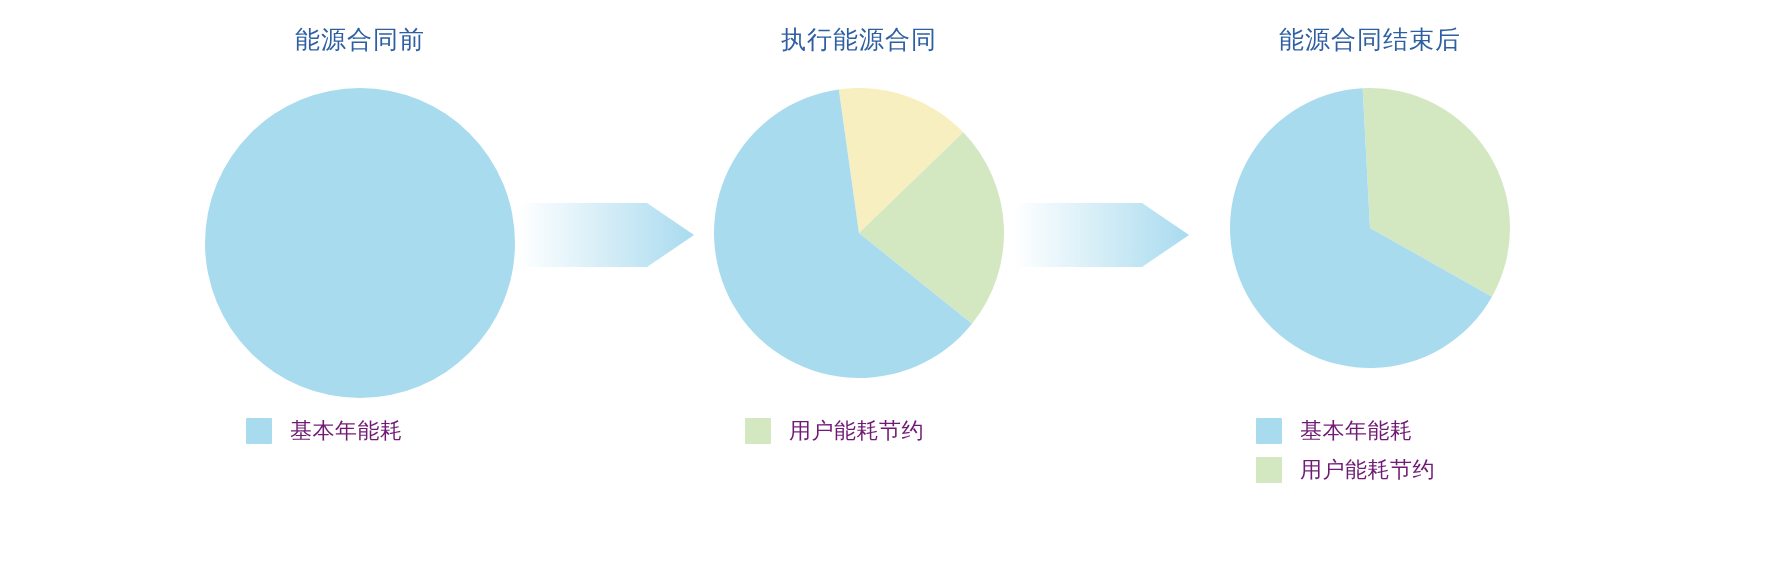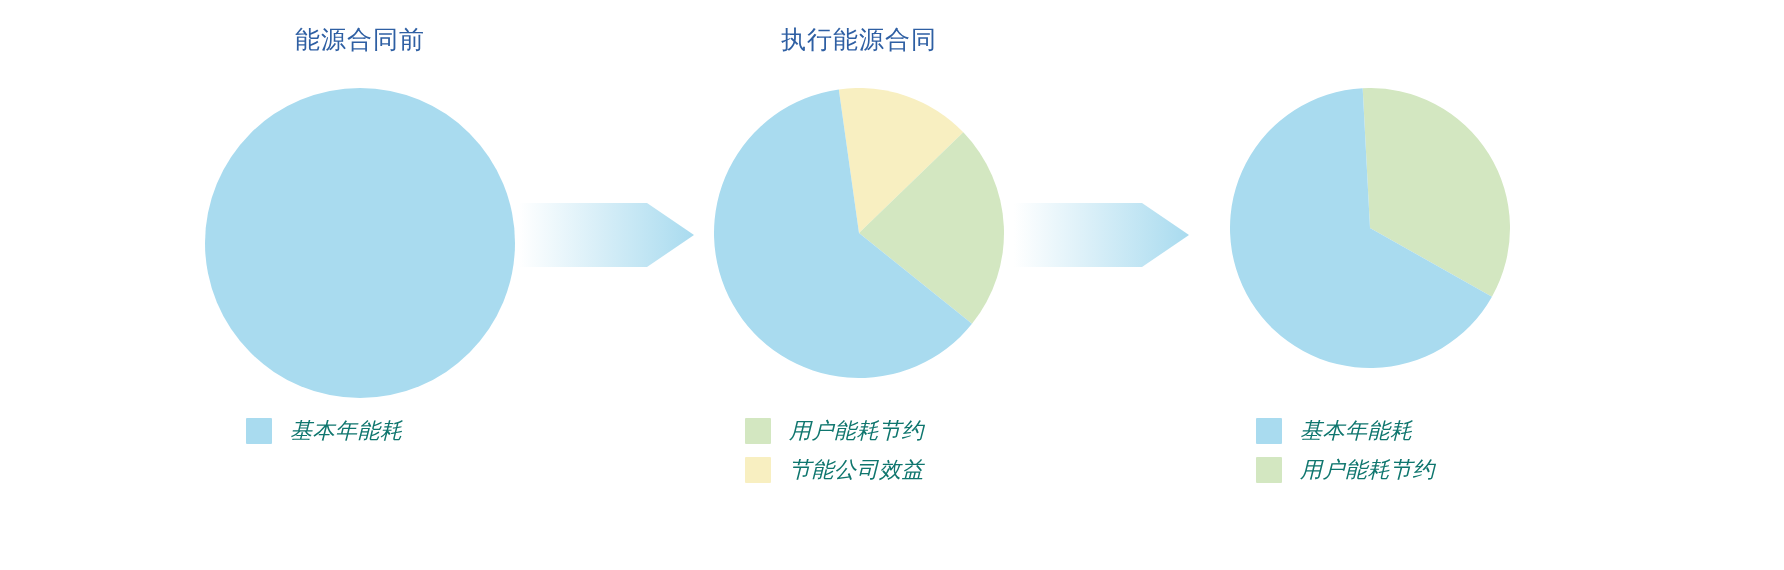--- a/index.html
+++ b/index.html
@@ -77,24 +77,23 @@
   .legend-swatch {
     width: 26px;
     height: 26px;
     border-radius: 1px;
     flex: 0 0 auto;
   }
   .legend-label {
     margin-left: 18px;
     font-size: 22px;
     line-height: 26px;
-    color: #0f766e;
+    color: #701a75;
     letter-spacing: 0.5px;
     white-space: nowrap;
-    font-style: italic;
   }
 
   
   .arrow {
     position: absolute;
     top: 185px;
   }
   #arrow-0 { left: 519px; }
   #arrow-1 { left: 1014px; }
 </style>
@@ -141,40 +140,37 @@
             <path d="M 145 145 L 249.30427104910444 44.2745362834454 A 145 145 0 0 1 258.0040049150638 235.85755264784677 Z" fill="#d3e7c1"></path>
             <path d="M 145 145 L 258.0040049150638 235.85755264784677 A 145 145 0 1 1 124.81990036079058 1.4111300324723004 Z" fill="#a9dbef"></path>
           </g>
       </svg>
     </div>
     <div class="legend">
       <div class="legend-row">
         <span class="legend-swatch" style="background: rgb(211, 231, 193);"></span>
         <span class="legend-label">用户能耗节约</span>
       </div>
-      <div class="legend-row">
-        <span class="legend-swatch" style="background: rgb(248, 239, 193);"></span>
-        <span class="legend-label">节能公司效益</span>
-      </div>
     </div>
   </div>
 
   <div class="arrow" id="arrow-1">
     <svg width="175" height="100" viewBox="0 0 175 100">
       <defs>
         <linearGradient id="arrowGrad1" x1="0" y1="0" x2="1" y2="0">
           <stop offset="0%" stop-color="#ffffff"></stop>
           <stop offset="100%" stop-color="#a9dbef"></stop>
         </linearGradient>
       </defs>
       <path d="M0,18 L128,18 L175,50 L128,82 L0,82 Z" fill="url(#arrowGrad1)"></path>
     </svg>
   </div>
 
   <div class="panel" id="panel-2">
+    <div class="panel-title">能源合同结束后</div>
     <div class="pie-wrap">
       <svg class="pie-svg" width="280" height="280" viewBox="0 0 280 280">
         <g>
             <path d="M 140 140 L 132.6729661259879 0.19186513435965935 A 140 140 0 0 1 261.9699335568265 208.72652550611974 Z" fill="#d3e7c1"></path>
             <path d="M 140 140 L 261.9699335568265 208.72652550611974 A 140 140 0 1 1 132.67296612598778 0.19186513435965935 Z" fill="#a9dbef"></path>
           </g>
       </svg>
     </div>
     <div class="legend">
       <div class="legend-row">

